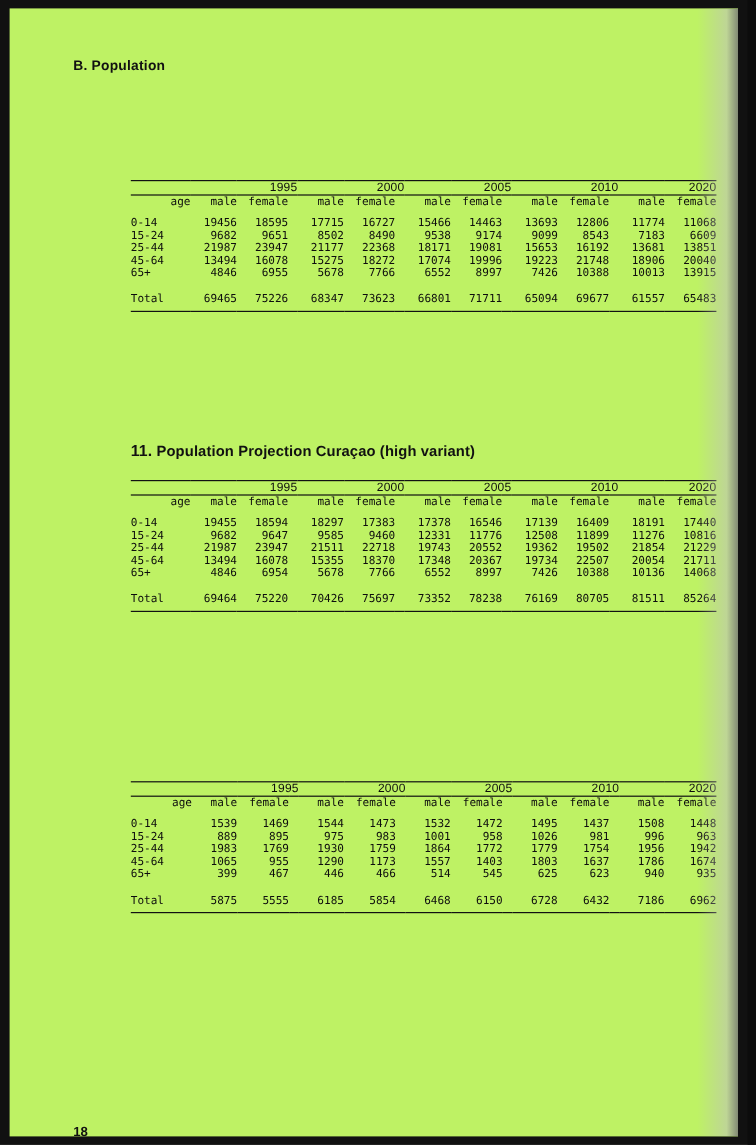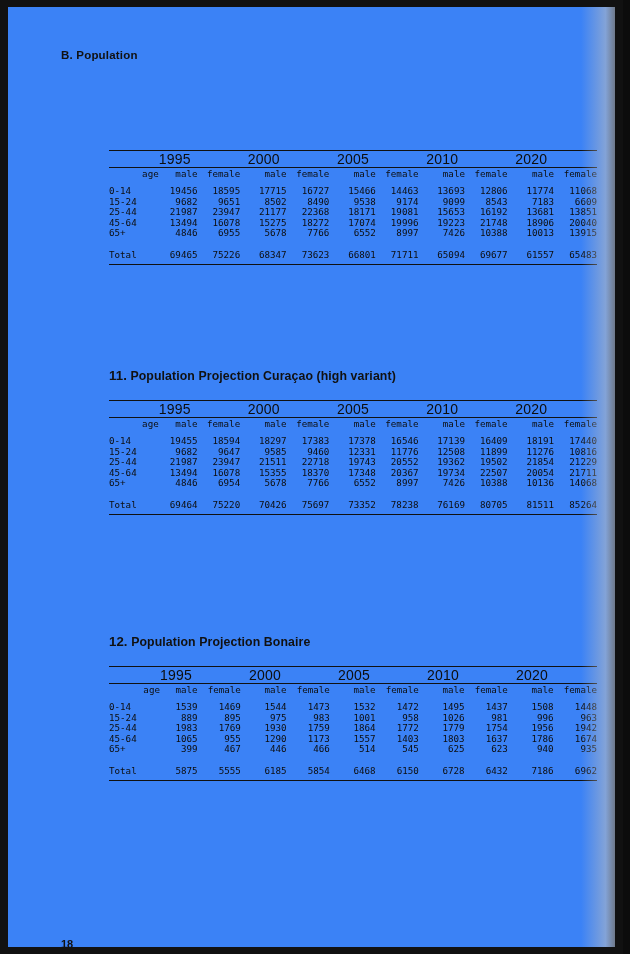--- a/index.html
+++ b/index.html
@@ -20,21 +20,21 @@
     left: 0; top: 0;
     width: 630px; height: 954px;
     background: #111111;
   }
   .page {
     position: absolute;
     left: 8px;
     top: 7px;
     width: 607px;
     height: 940px;
-    background: #3b82f6;
+    background: #bef264;
     overflow: hidden;
   }
   
   .gutter-shade {
     position: absolute;
     right: 0; top: 0;
     width: 34px; height: 100%;
     background: linear-gradient(to right, rgba(255,255,255,0) 0%, rgba(190,190,190,0.55) 72%, rgba(120,120,120,0.85) 100%);
     pointer-events: none;
   }
@@ -78,23 +78,23 @@
     padding: 0;
     font-weight: normal;
     white-space: nowrap;
   }
 
   tr.rule-top > * { border-top: 1.6px solid #111; }
   tr.rule-under-year > * { border-bottom: 1.2px solid #111; }
   tr.rule-bottom > * { border-bottom: 1.8px solid #111; }
 
   .yrrow th {
-    text-align: left;
+    text-align: right;
     font-family: "Liberation Sans", sans-serif;
-    font-size: 14px;
+    font-size: 10px;
     font-weight: normal;
     padding: 5px 0 4px 0;
     letter-spacing: 0.2px;
   }
   .sexrow th {
     font-size: 9.2px;
     font-family: "DejaVu Sans Mono", monospace;
     font-weight: normal;
     padding: 10px 0 2px 0;
     text-align: right;
@@ -435,24 +435,20 @@
               <td class="num">80705</td>
               <td></td>
               <td class="num">81511</td>
               <td class="num">85264</td>
             </tr>
           </tbody>
       </table>
     </div>
 
     <div class="tbl-block" style="top:627px;">
-      <div class="tbl-title">
-        <span class="num">12.</span>
-        <span>Population Projection Bonaire</span>
-      </div>
       <table class="data" style="margin-top:17px;">
         <colgroup>
           <col class="c-age">
             <col class="c-m">
             <col class="c-f">
             <col class="c-gap">
           <col class="c-m">
             <col class="c-f">
             <col class="c-gap">
           <col class="c-m">

